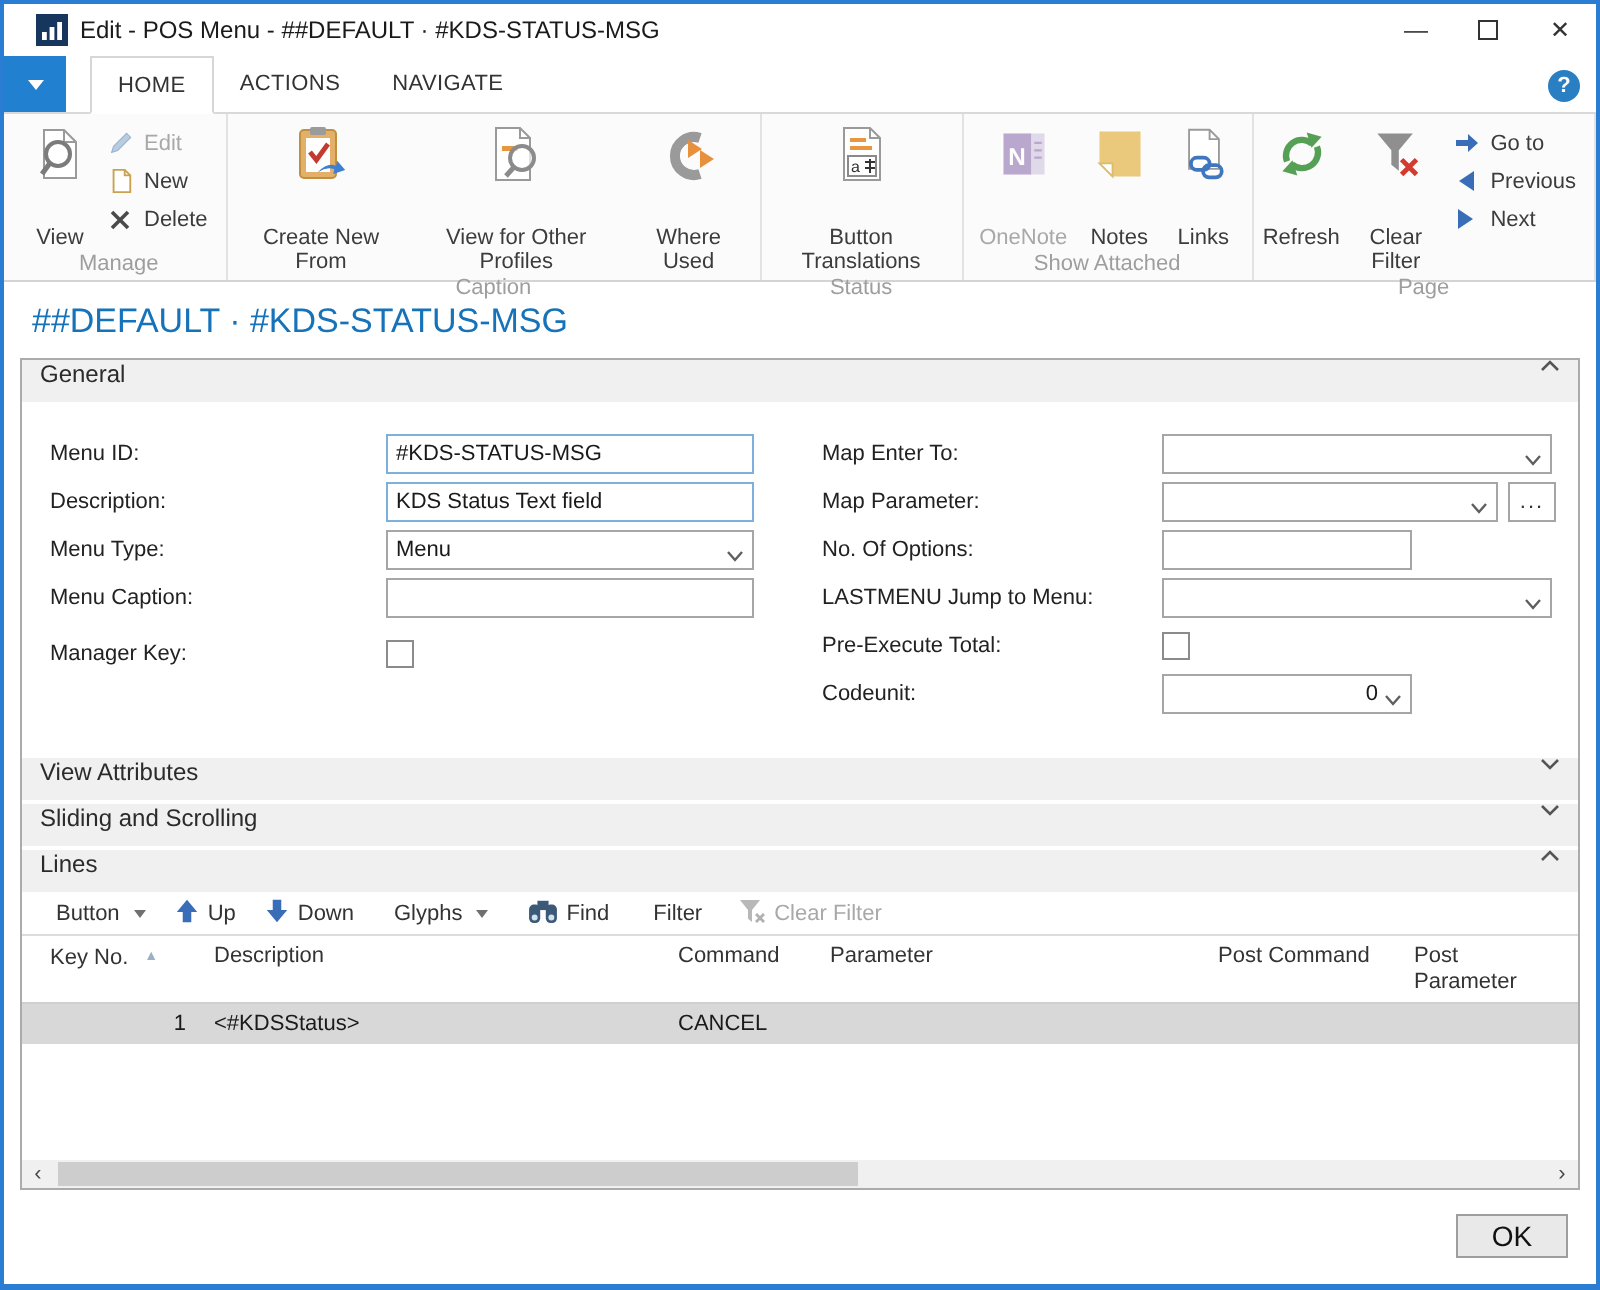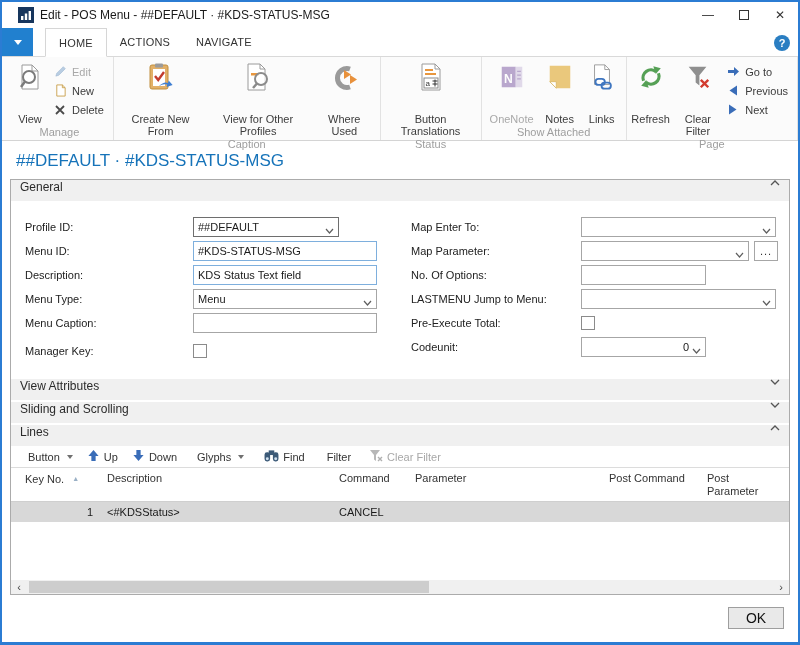--- a/index.html
+++ b/index.html
@@ -327,29 +327,20 @@
     <span class="sec-chevron">
       <svg width="10" height="6" viewBox="0 0 10 6">
             <path d="M1 5 L5 1 L9 5" fill="none" stroke="#555" stroke-width="1.3"></path>
           </svg>
     </span>
   </div>
 
   <div class="gen-body">
     <div class="gen-col-left">
       <div class="frow">
-        <span class="flabel">Profile ID:</span>
-        <div class="tbox combo combo-dark w146">
-          <span>##DEFAULT</span>
-          <span class="caret"><svg width="9" height="6" viewBox="0 0 9 6">
-                  <path d="M1 1 l3.5 4 L8 1" fill="none" stroke="#5f5f5f" stroke-width="1.2"></path>
-                </svg></span>
-        </div>
-      </div>
-      <div class="frow">
         <span class="flabel">Menu ID:</span>
         <div class="tbox blue w184">
               <span>#KDS-STATUS-MSG</span>
             </div>
       </div>
       <div class="frow">
         <span class="flabel">Description:</span>
         <div class="tbox blue w184">
               <span>KDS Status Text field</span>
             </div>

